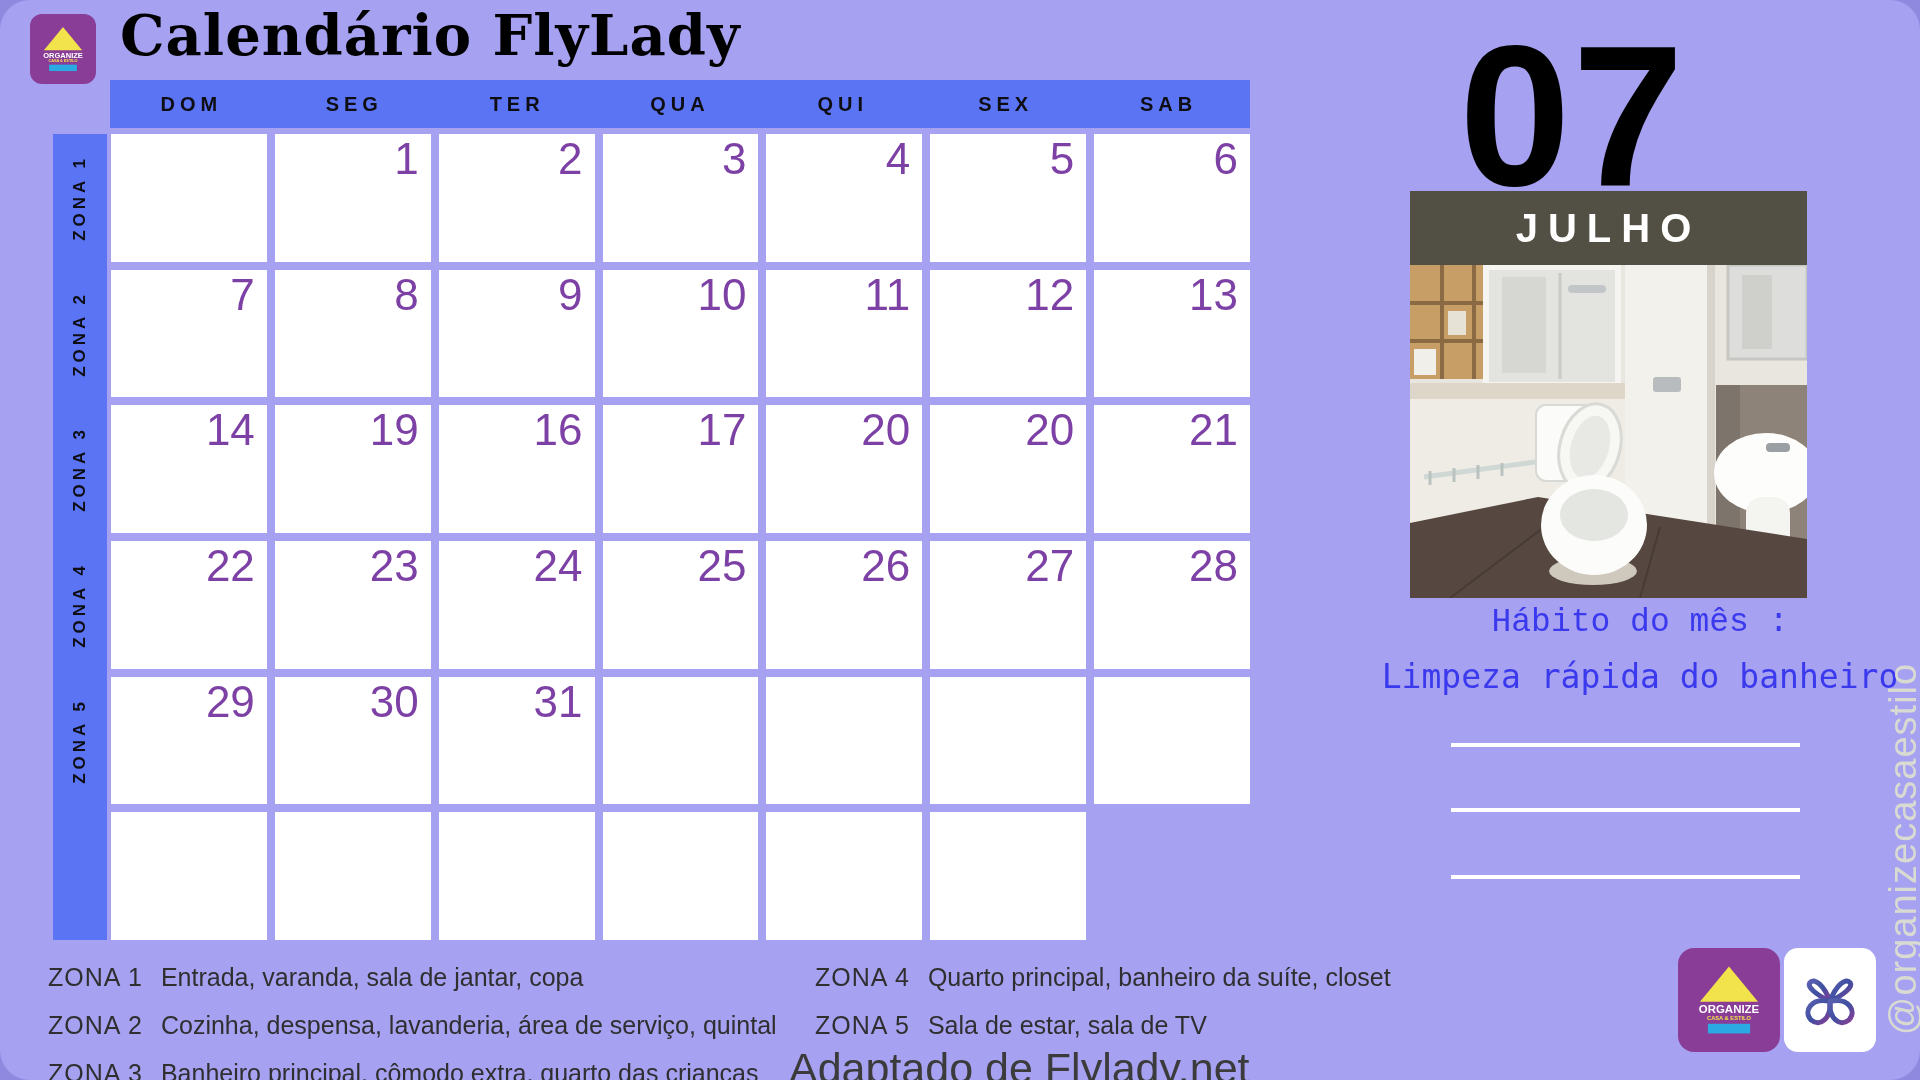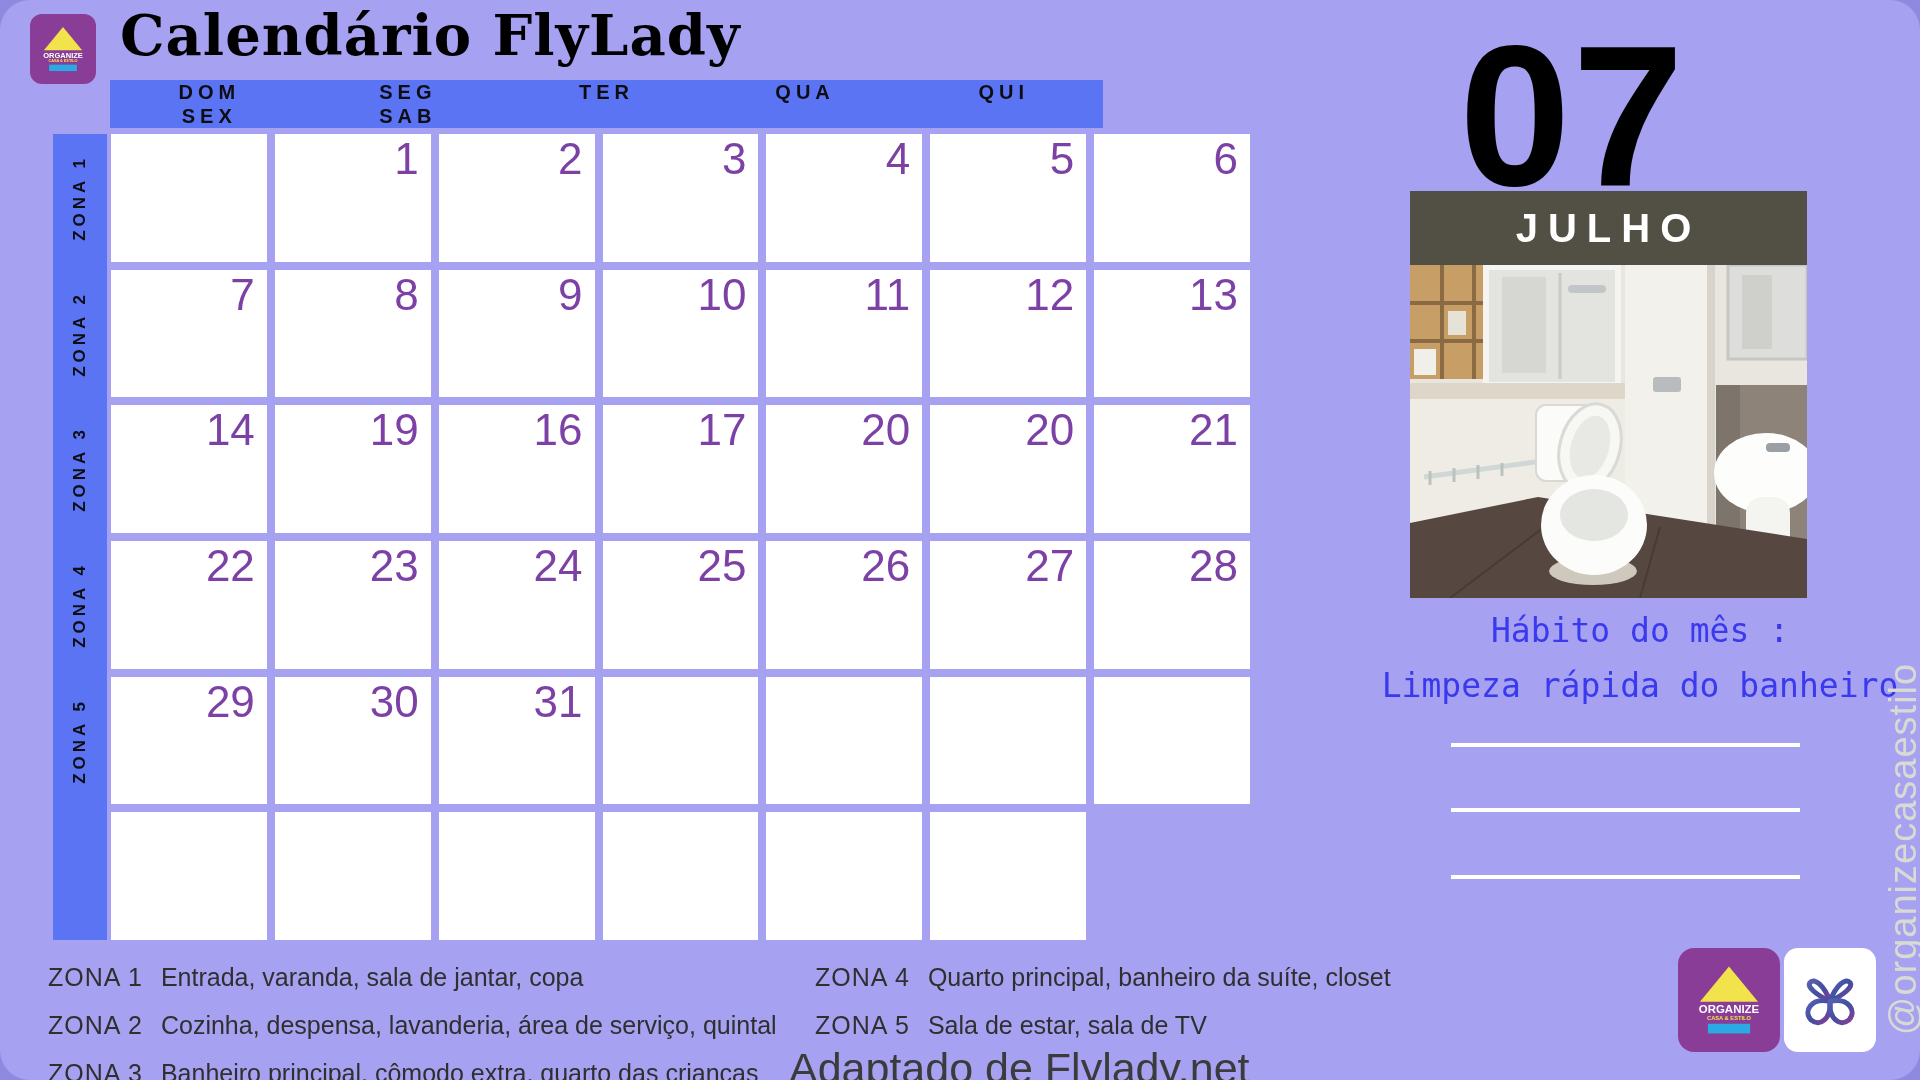--- a/index.html
+++ b/index.html
@@ -6,22 +6,22 @@
   .canvas{position:relative;width:1920px;height:1080px;background:#a6a1f1;overflow:hidden;
           font-family:"Liberation Sans",sans-serif;border-radius:30px;}
 
   
   .brand-badge{position:absolute;display:flex;align-items:center;justify-content:center;}
   .brand-badge.top{left:30px;top:14px;width:66px;height:70px;background:#8a3d96;border-radius:12px;}
   .page-title{position:absolute;left:120px;top:2px;font-family:"DejaVu Serif",serif;font-weight:bold;
               font-size:56px;color:#000000;letter-spacing:1px;}
 
   
-  .weekday-row{position:absolute;left:110px;top:80px;width:993px;height:48px;background:#5b74f4;
-               display:grid;grid-template-columns:repeat(5,1fr);align-items:center;text-align:center;}
+  .weekday-row{position:absolute;left:110px;top:80px;width:1140px;height:48px;background:#5b74f4;
+               display:grid;grid-template-columns:repeat(7,1fr);align-items:center;text-align:center;}
   .wd{font-weight:bold;font-size:20px;letter-spacing:5px;color:#0d0d12;}
 
   
   .zone-strip{position:absolute;left:53px;top:134px;width:54px;height:806px;background:#5b74f4;}
   .zone-label{position:absolute;left:50%;transform:translate(-50%,-50%) rotate(-90deg);
               white-space:nowrap;font-weight:bold;font-size:17px;letter-spacing:4px;color:#0d0d12;}
 
   
   .calendar-grid{position:absolute;left:111px;top:134px;width:1139px;height:806px;display:grid;
                  grid-template-columns:repeat(7,1fr);grid-template-rows:repeat(6,1fr);gap:8px;}
@@ -30,21 +30,21 @@
 
   
   .month-number{position:absolute;left:1374px;top:16px;width:397px;text-align:center;
                 font-size:200px;font-weight:bold;color:#000000;line-height:1;letter-spacing:2px;z-index:1;}
   .month-bar{position:absolute;left:1410px;top:191px;width:397px;height:74px;background:#524f44;
              display:flex;align-items:center;justify-content:center;z-index:2;}
   .month-name{color:#ffffff;font-weight:bold;font-size:40px;letter-spacing:10px;}
   .photo{position:absolute;left:1410px;top:265px;width:397px;height:333px;z-index:2;}
   .habit{position:absolute;left:1360px;top:596px;width:560px;text-align:center;color:#3a39ed;
          font-family:"DejaVu Sans Mono",monospace;}
-  .habit-line1{font-size:33px;margin:15px 0 16px 0;}
+  .habit-line1{font-size:33px;margin:8px 0 16px 0;font-family:Liberation Mono, monospace;}
   .habit-line2{font-size:33px;margin:16px;}
   .writing-line{position:absolute;left:1451px;width:349px;height:4px;background:#ffffff;}
 
   
   .legend{font-size:25px;color:#2f2f2f;line-height:48px;white-space:nowrap;position:absolute;}
   .legend-left{left:48px;top:953px;}
   .legend-right{left:815px;top:953px;}
   .legend-zone{margin-right:18px;letter-spacing:1px;}
   .credit{position:absolute;left:789px;top:1044px;font-size:43px;color:#3b3b3b;}
 

